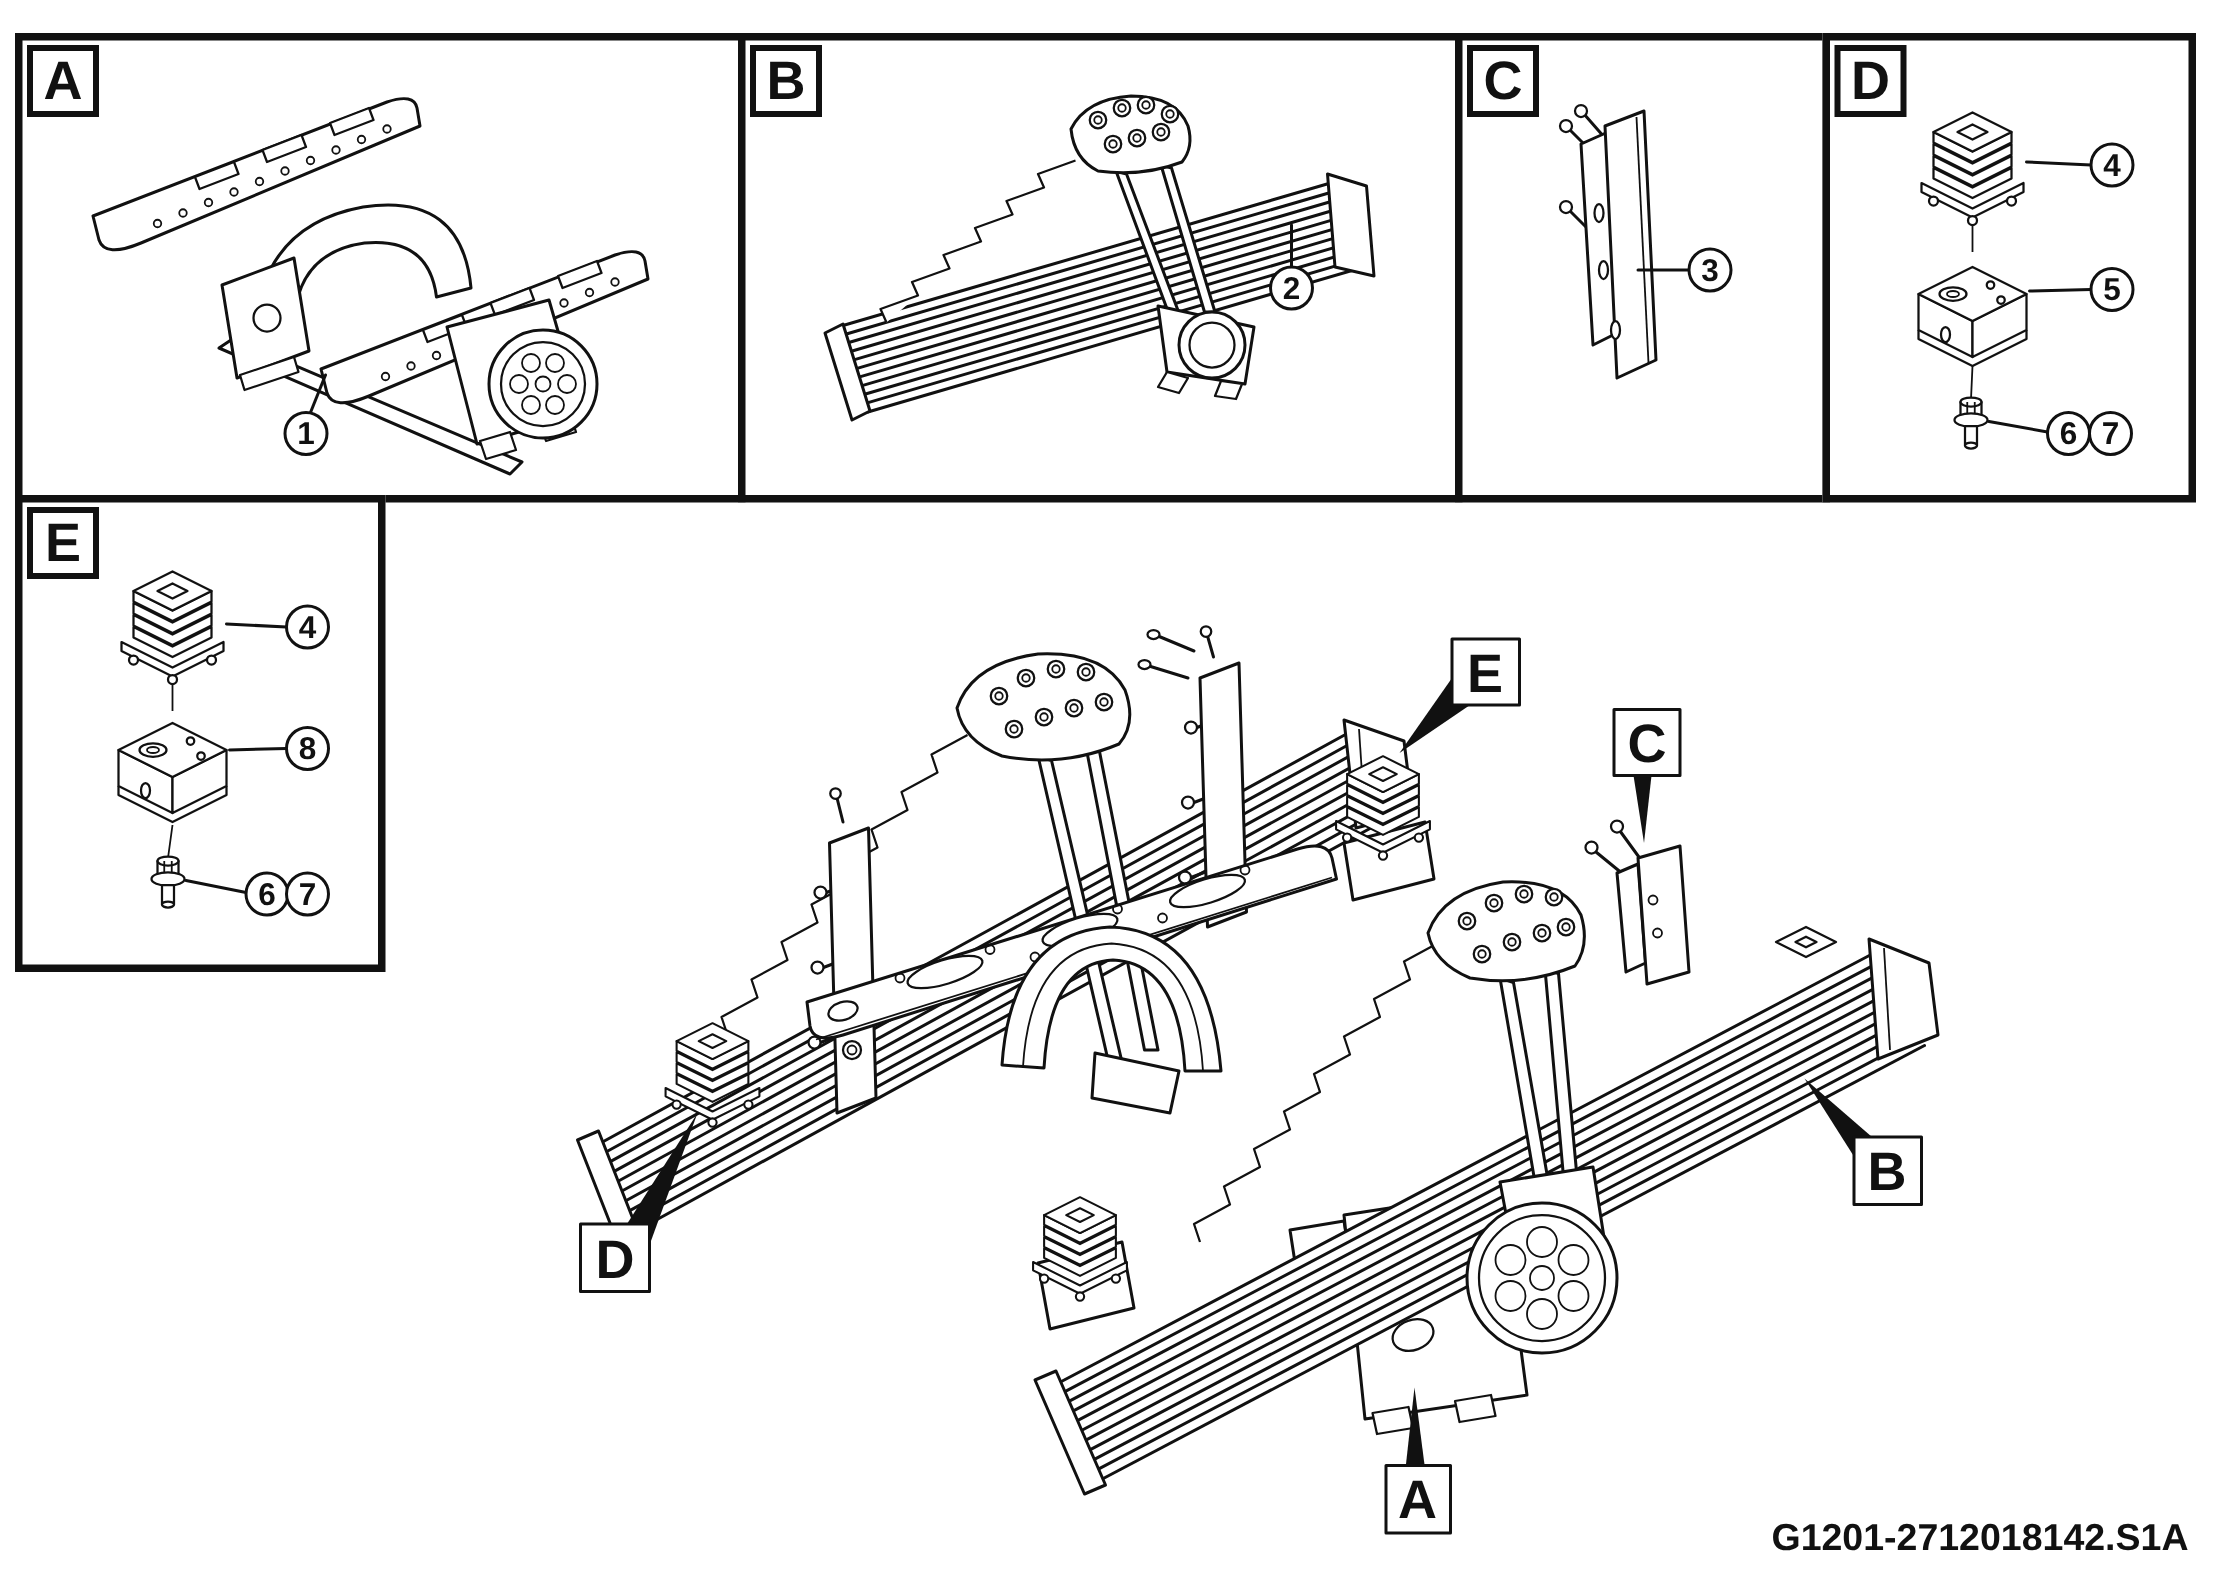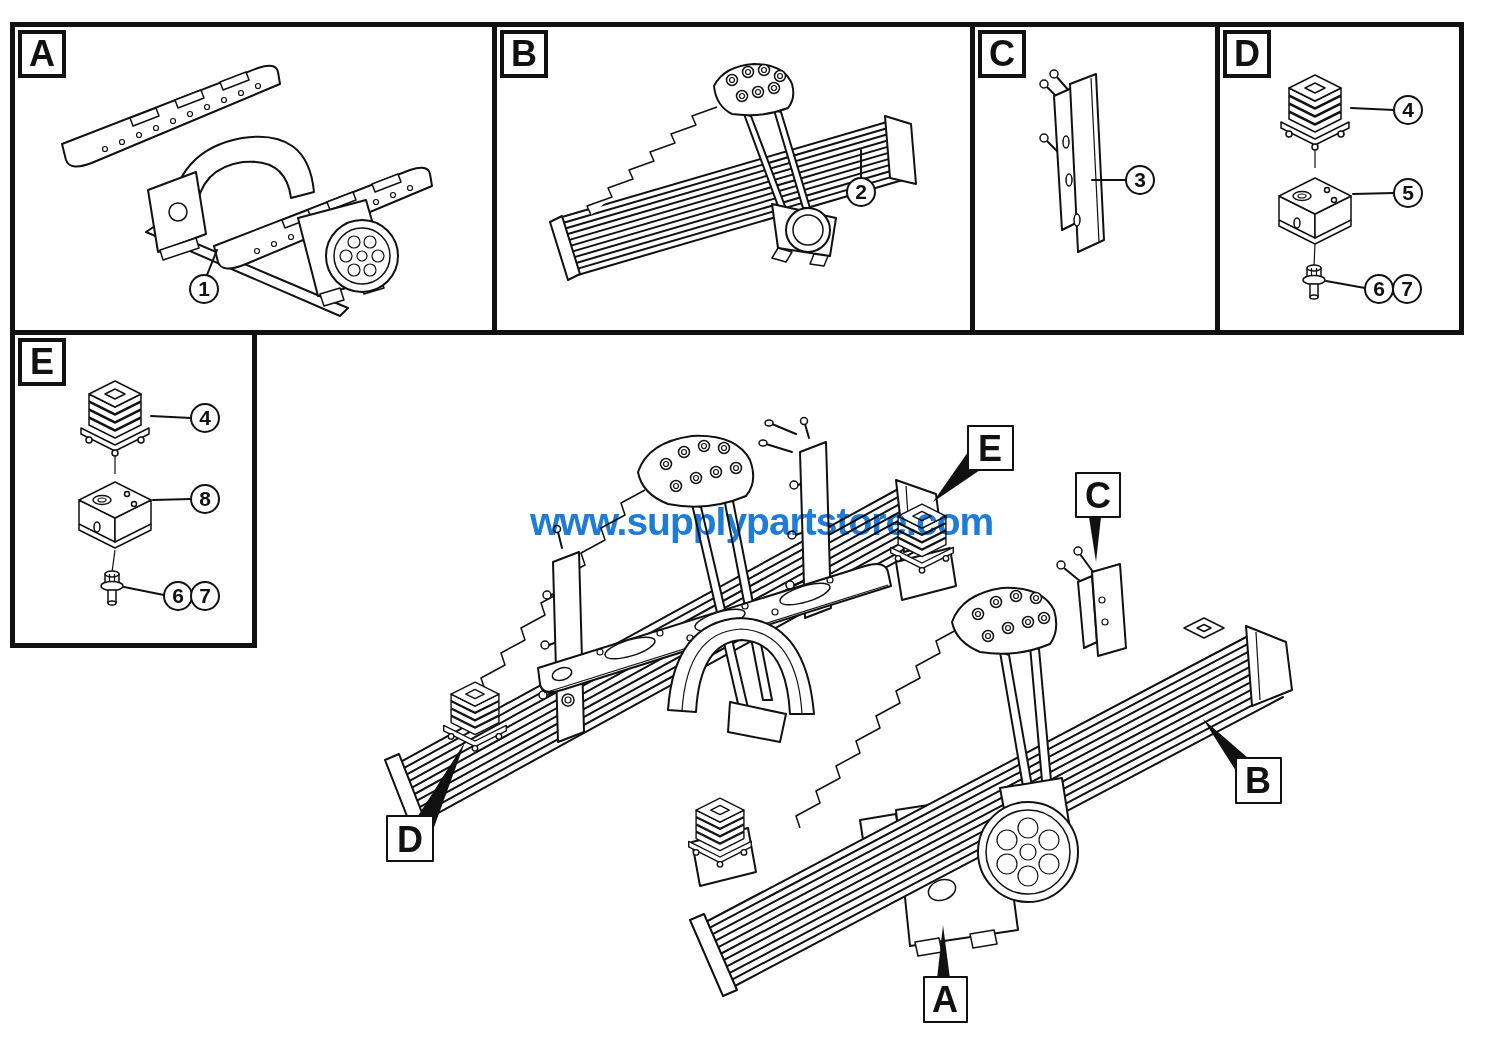--- a/index.html
+++ b/index.html
@@ -430,14 +430,14 @@
       <rect class="fw" x="936" y="368" width="45" height="45" stroke-width="4"></rect>
       <text class="mletter" x="958" y="403">B</text>
     </g>
     <g>
       <polygon class="blk" points="637,589 650,589 643,535"></polygon>
       <rect class="fw" x="624" y="587" width="43" height="45" stroke-width="4"></rect>
       <text class="mletter" x="645" y="622">A</text>
     </g>
   </svg>
 
-  <div id="watermark">www.supplypartstore.com</div>
+  <div id="drawing-number">G1201-2712018142.S1A</div>
 </div>
 
 </body></html>

